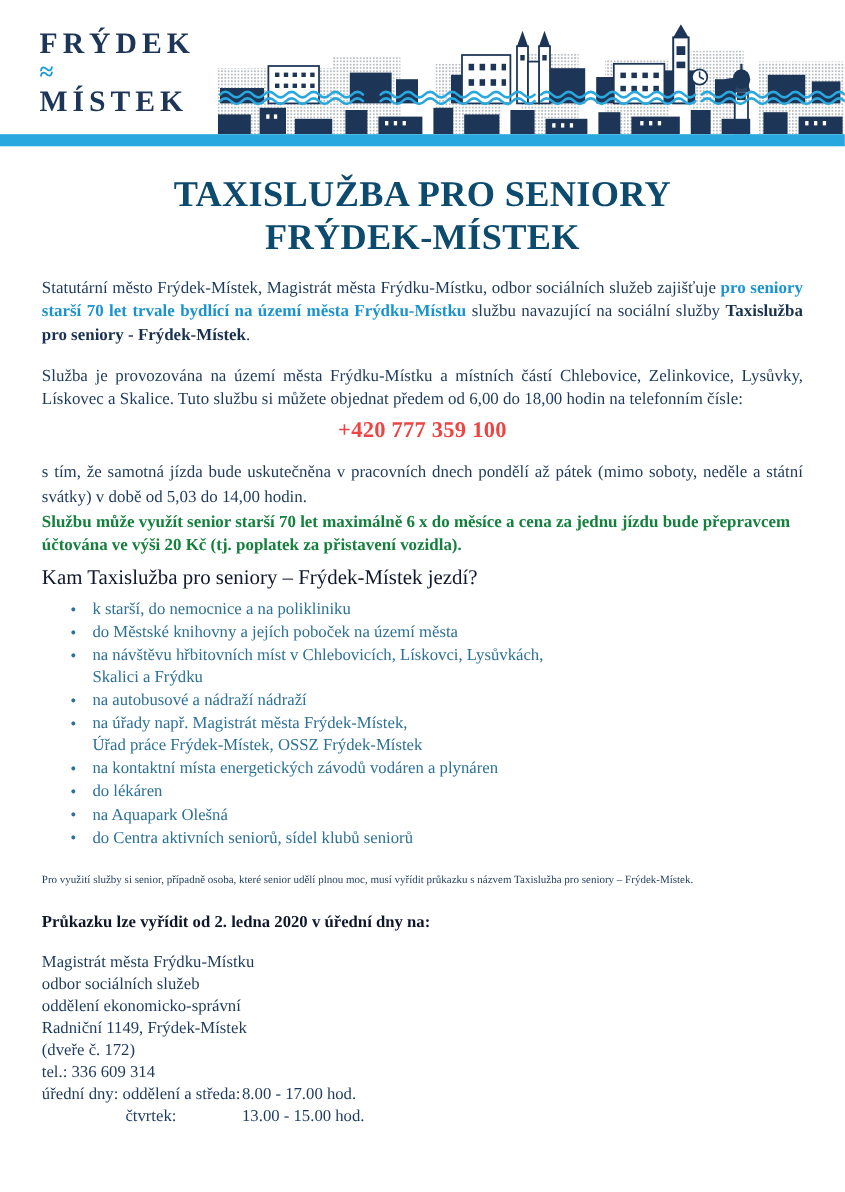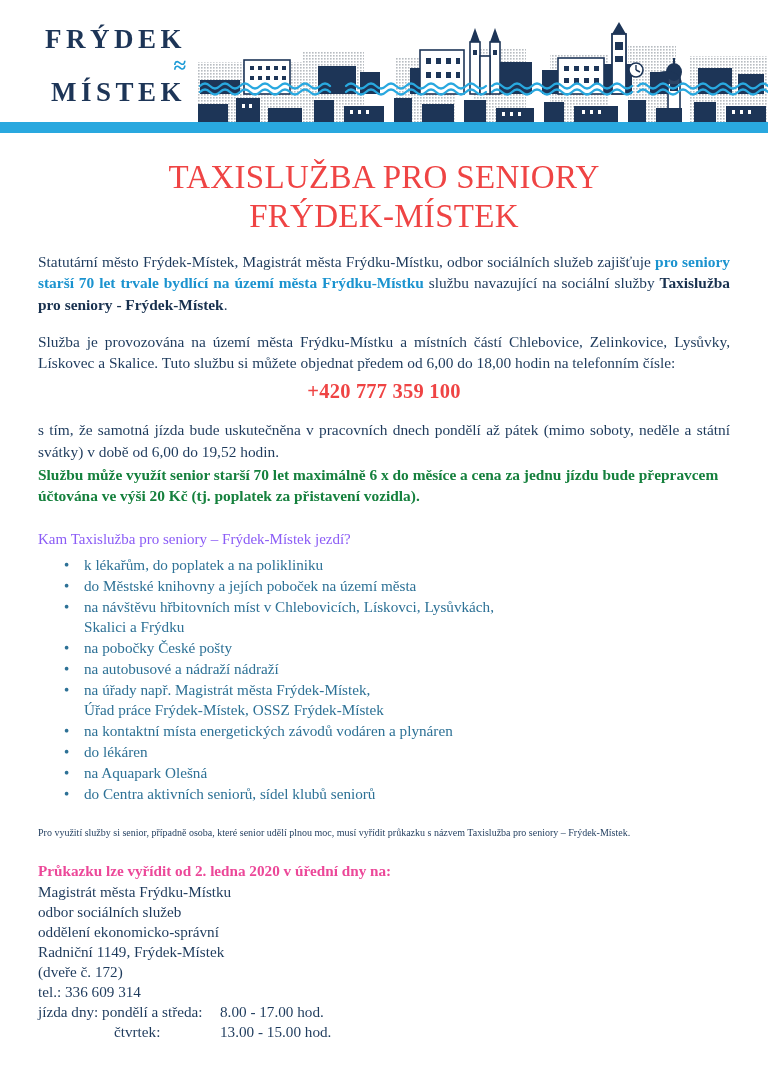--- a/index.html
+++ b/index.html
@@ -22,21 +22,21 @@
     position: relative;
     width: 768px;
     height: 133px;
     background: #ffffff;
   }
   .logo-block {
     position: absolute;
     left: 36px;
     top: 26px;
     width: 150px;
-    text-align: right;
+    text-align: left;
     line-height: 1;
   }
   .logo-word {
     font-family: "Liberation Serif", "DejaVu Serif", serif;
     font-weight: bold;
     font-size: 27px;
     letter-spacing: 4.5px;
     color: #1d3557;
   }
   .logo-wave {
@@ -68,23 +68,23 @@
     position: absolute;
     top: 133px;
     left: 0;
     width: 768px;
     padding: 0 38px;
     box-sizing: border-box;
   }
 
   .doc-title {
     text-align: center;
-    color: #ef4444;
+    color: #0c4a6e;
     font-family: "Liberation Serif", "DejaVu Serif", serif;
-    font-weight: normal;
+    font-weight: bold;
     font-size: 33px;
     line-height: 1.17;
     letter-spacing: 0.3px;
     margin: 25px 0 0 0;
   }
   .doc-title .line2 { display: block; }
 
   p.body-par {
     font-size: 15.4px;
     line-height: 1.38;
@@ -115,23 +115,23 @@
   p.strong-par {
     font-size: 15.4px;
     line-height: 1.34;
     margin: 3px 0 0 0;
     font-weight: bold;
     color: #15803d;
     text-align: left;
   }
 
   .list-heading {
-    color: #8b5cf6;
-    font-size: 15px;
-    margin: 24px 0 5px 0;
+    color: #0f172a;
+    font-size: 19px;
+    margin: 8px 0 5px 0;
     line-height: 1.3;
   }
 
   ul.dest-list {
     margin: 0 0 0 0;
     padding: 0 0 0 26px;
     list-style: none;
     color: #2d7196;
   }
   ul.dest-list li {
@@ -163,23 +163,23 @@
   }
 
   .office-block {
     margin-top: 22px;
     font-size: 15.2px;
     line-height: 1.31;
     color: #1d3a5c;
   }
   .office-block .office-title {
     font-weight: bold;
-    color: #ec4899;
+    color: #0f172a;
     display: block;
-    margin-bottom: 1px;
+    margin-bottom: 16px;
   }
   .office-block .office-line { display: block; }
   .hours-row { display: block; }
   .hours-row .h-day {
     display: inline-block;
     width: 182px;
   }
   .hours-row.indent .h-day {
     display: inline-block;
     width: 182px;
@@ -355,39 +355,36 @@
   </h1>
 
   <p class="body-par">
     <span>Statutární město Frýdek-Místek, Magistrát města Frýdku-Místku, odbor sociálních služeb zajišťuje </span><span class="hl-blue">pro seniory starší 70 let trvale bydlící na území města Frýdku-Místku</span><span> službu navazující na sociální služby </span><span class="hl-bold">Taxislužba pro seniory - Frýdek-Místek</span><span>.</span>
   </p>
 
   <p class="body-par">Služba je provozována na území města Frýdku-Místku a místních částí Chlebovice, Zelinkovice, Lysůvky, Lískovec a Skalice. Tuto službu si můžete objednat předem od 6,00 do 18,00 hodin na telefonním čísle:</p>
 
   <div class="phone">+420 777 359 100</div>
 
-  <p class="body-par">s tím, že samotná jízda bude uskutečněna v pracovních dnech pondělí až pátek (mimo soboty, neděle a státní svátky) v době od 6,00 do 19,52 hodin.</p>
+  <p class="body-par">s tím, že samotná jízda bude uskutečněna v pracovních dnech pondělí až pátek (mimo soboty, neděle a státní svátky) v době od 5,03 do 14,00 hodin.</p>
 
   <p class="strong-par">Službu může využít senior starší 70 let maximálně 6 x do měsíce a cena za jednu jízdu bude přepravcem účtována ve výši 20 Kč (tj. poplatek za přistavení vozidla).</p>
 
   <div class="list-heading">Kam Taxislužba pro seniory – Frýdek-Místek jezdí?</div>
 
   <ul class="dest-list">
     <li>
-      <span>k lékařům, do poplatek a na polikliniku</span>
+      <span>k starší, do nemocnice a na polikliniku</span>
     </li>
     <li>
       <span>do Městské knihovny a jejích poboček na území města</span>
     </li>
     <li>
       <span>na návštěvu hřbitovních míst v Chlebovicích, Lískovci, Lysůvkách,</span>
       <span class="cont">Skalici a Frýdku</span>
-    </li>
-    <li>
-      <span>na pobočky České pošty</span>
     </li>
     <li>
       <span>na autobusové a nádraží nádraží</span>
     </li>
     <li>
       <span>na úřady např. Magistrát města Frýdek-Místek,</span>
       <span class="cont">Úřad práce Frýdek-Místek, OSSZ Frýdek-Místek</span>
     </li>
     <li>
       <span>na kontaktní místa energetických závodů vodáren a plynáren</span>
@@ -408,20 +405,20 @@
   <div class="office-block">
     <span class="office-title">Průkazku lze vyřídit od 2. ledna 2020 v úřední dny na:</span>
     <span class="office-line">Magistrát města Frýdku-Místku</span>
     <span class="office-line">odbor sociálních služeb</span>
     <span class="office-line">oddělení ekonomicko-správní</span>
     <span class="office-line">Radniční 1149, Frýdek-Místek</span>
     <span class="office-line">(dveře č. 172)</span>
     <span class="office-line">tel.: 336 609 314</span>
 
     <span class="hours-row">
-      <span class="h-day">jízda dny: pondělí a středa:</span><span>8.00 - 17.00 hod.</span>
+      <span class="h-day">úřední dny: oddělení a středa:</span><span>8.00 - 17.00 hod.</span>
     </span>
     <span class="hours-row indent">
       <span class="h-day">čtvrtek:</span><span>13.00 - 15.00 hod.</span>
     </span>
   </div>
 
 </div>
 
 </body></html>

